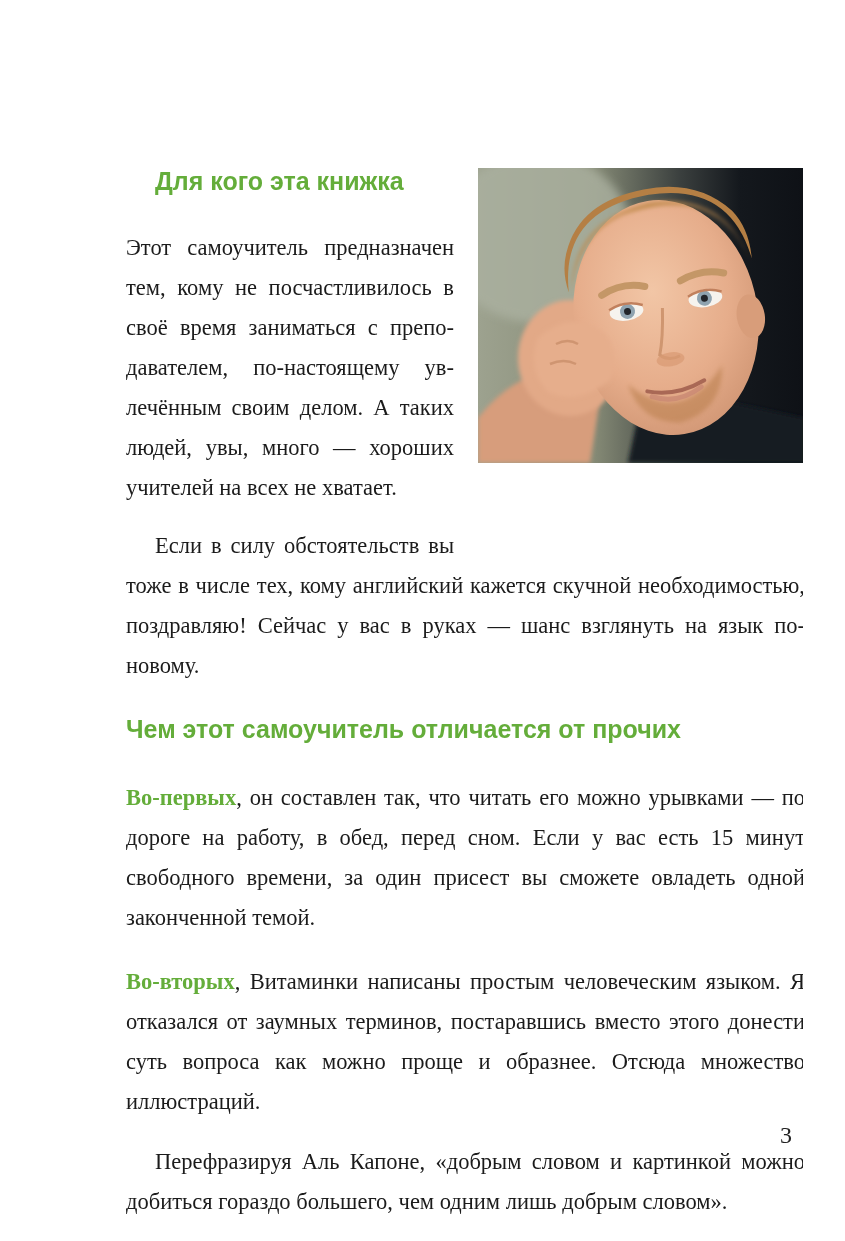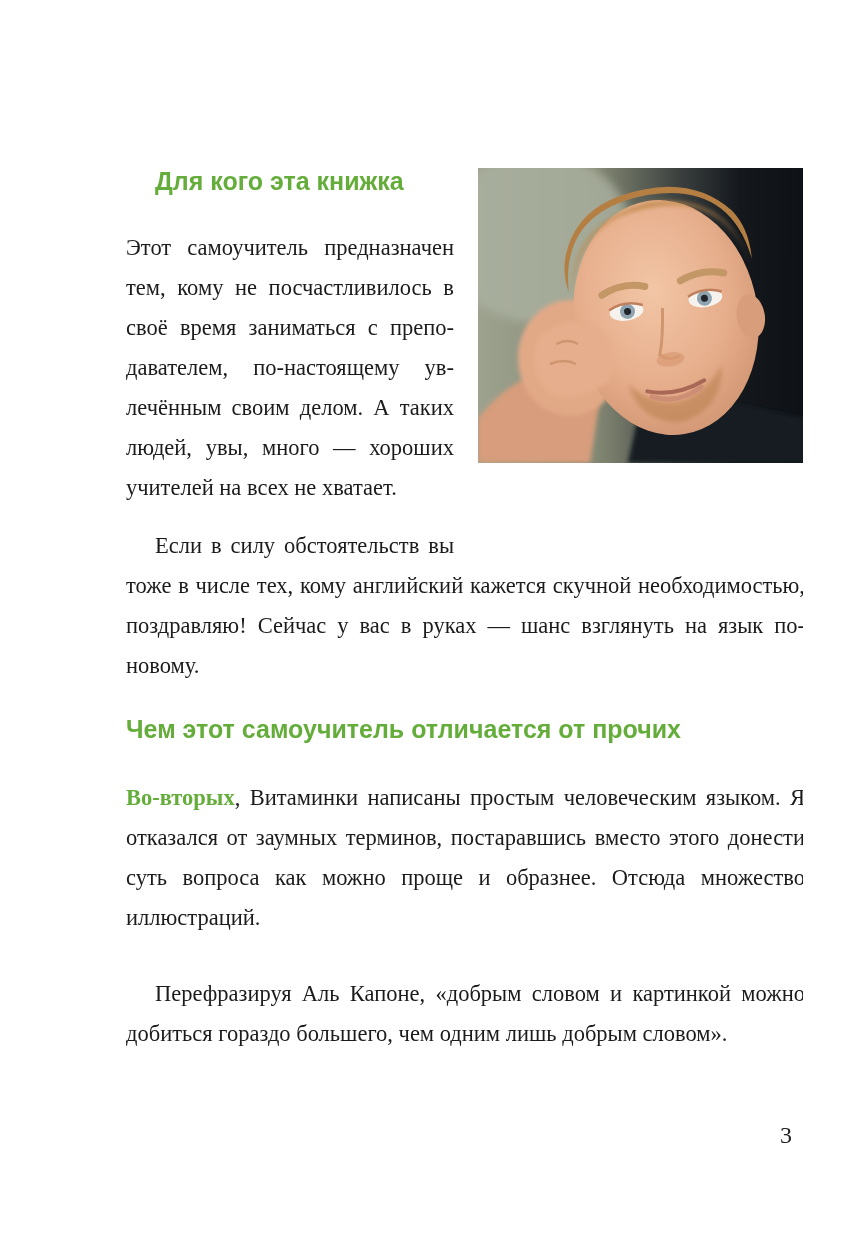--- a/index.html
+++ b/index.html
@@ -46,21 +46,21 @@
   }
   p.body {
     font-size: 22.5px;
     line-height: 40px;
     text-align: justify;
     margin: 0 0 18px 0;
     hyphens: manual;
   }
   p.indent { text-indent: 29px; margin-top: 18px; }
   p.gap24 { margin-bottom: 24px; }
-  p.gap20 { margin-bottom: 36px; }
+  p.gap20 { margin-bottom: 20px; }
   .lead { color: #64ad3a; font-weight: 700; }
   .page-number {
     position: absolute;
     left: 738px;
     top: 1120px;
     font-size: 24px;
     line-height: 30px;
     color: #222222;
   }
 </style>
@@ -124,20 +124,21 @@
     </div>
 
     <h1 class="h-green h1">Для кого эта книжка</h1>
 
     <p class="body">Этот самоучитель предназначен тем, кому не посчастливилось в своё время заниматься с препо­давателем, по-настоящему ув­лечённым своим делом. А таких людей, увы, много — хороших учителей на всех не хватает.</p>
 
     <p class="body indent">Если в силу обстоятельств вы тоже в числе тех, кому англий­ский кажется скучной необходимостью, поздравляю! Сейчас у вас в руках — шанс взглянуть на язык по-новому.</p>
 
     <h2 class="h-green h2">Чем этот самоучитель отличается от прочих</h2>
 
+    <p class="body gap24"><span class="lead">Во-первых</span><span>, он составлен так, что читать его можно урывка­ми — по дороге на работу, в обед, перед сном. Если у вас есть 15 минут свободного времени, за один присест вы сможете ов­ладеть одной законченной темой.</span></p>
 
     <p class="body gap20"><span class="lead">Во-вторых</span><span>, Витаминки написаны простым человеческим язы­ком. Я отказался от заумных терминов, постаравшись вместо этого донести суть вопроса как можно проще и образнее. От­сюда множество иллюстраций.</span></p>
 
     <p class="body indent">Перефразируя Аль Капоне, «добрым словом и картинкой можно добиться гораздо большего, чем одним лишь добрым словом».</p>
 
   </div>
 
   <div class="page-number">3</div>
 </div>
 

